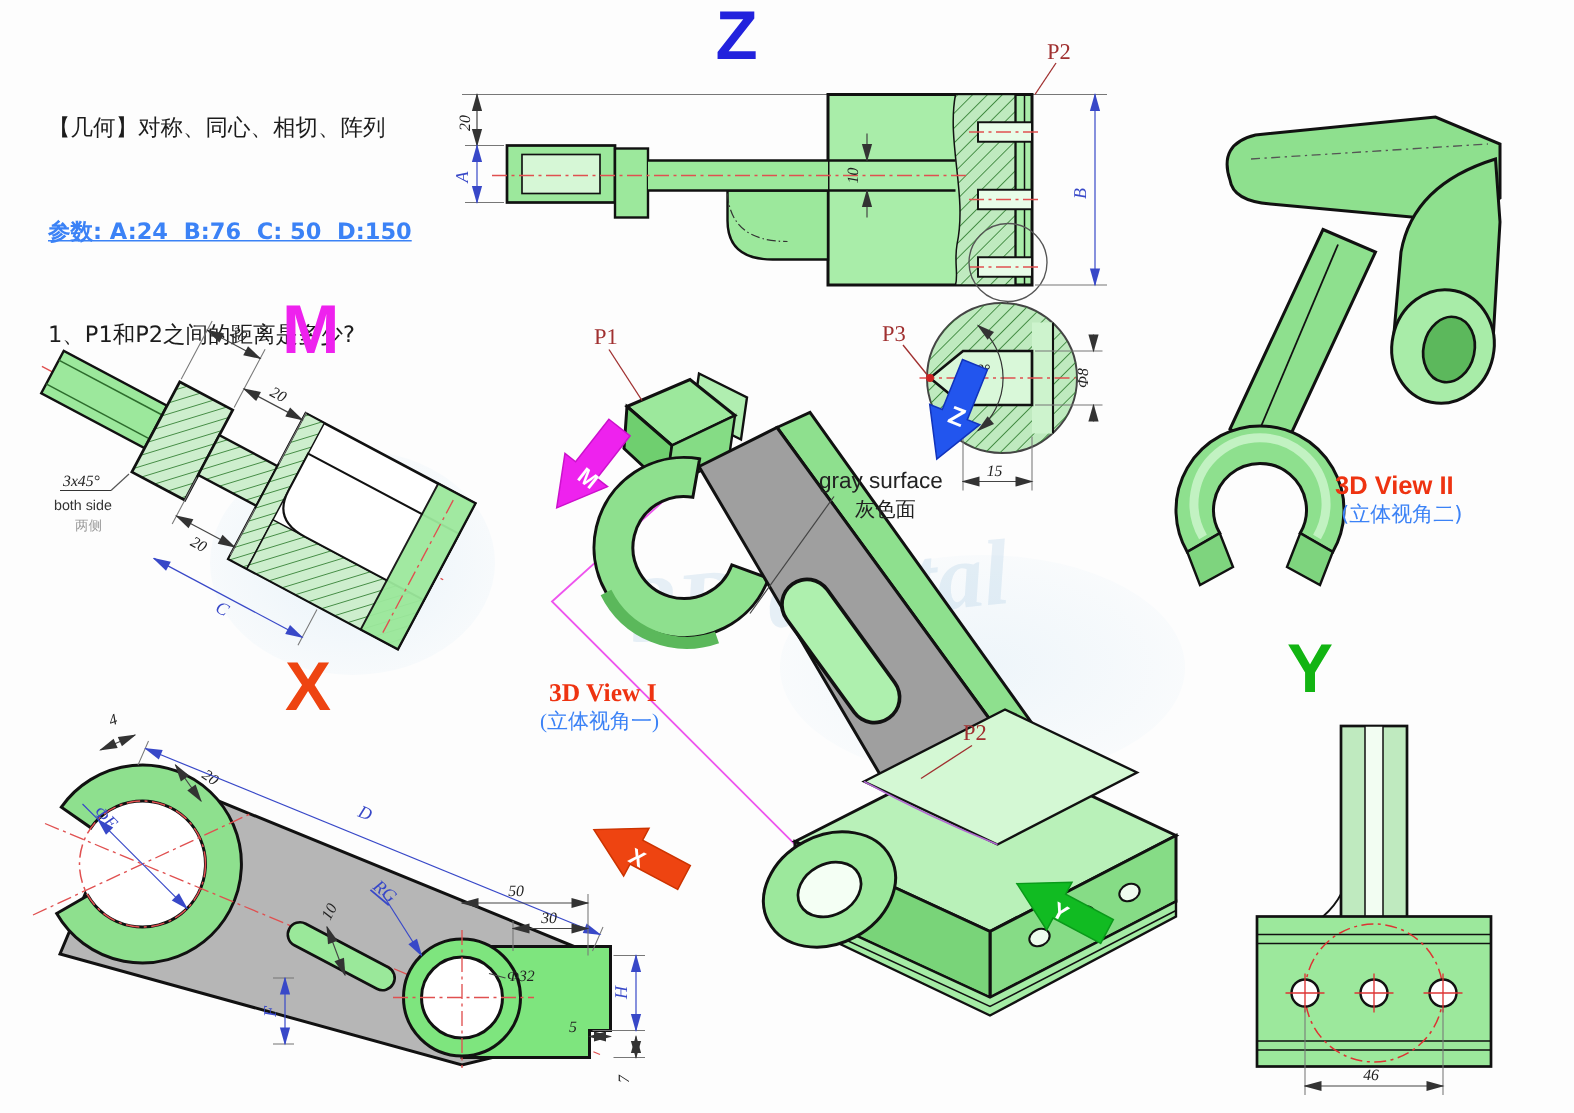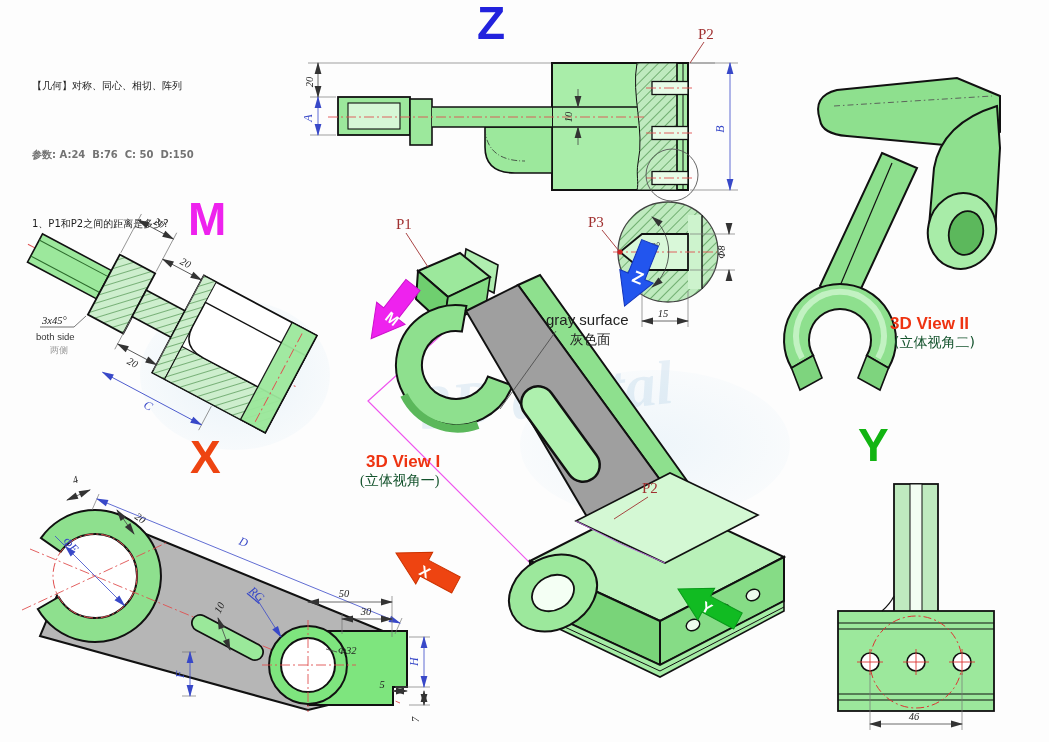--- a/index.html
+++ b/index.html
@@ -1,26 +1,26 @@
 <!DOCTYPE html>
 <html><head>
 <meta charset="utf-8">
 <style>
   html,body{margin:0;padding:0;background:#fff;}
   #stage{position:relative;width:1049px;height:742px;background:#fdfdfd;overflow:hidden;
          font-family:"DejaVu Sans","Liberation Sans",sans-serif;}
   .abs{position:absolute;}
-  .txtblock{font-size:10px;line-height:23px;color:#1c1c1c;white-space:pre;}
-  .red{color:#737373;}
+  .txtblock{font-size:15px;line-height:23px;color:#1c1c1c;white-space:pre;}
+  .red{color:#3b82f6;text-decoration:underline;}
   .b{font-weight:bold;}
   .indent{padding-left:62px;}
   .letter{font:bold 46px "Liberation Sans",sans-serif;line-height:1;}
   .lz{color:#2222dd;} .lm{color:#ee22ee;} .lx{color:#ee4411;} .ly{color:#12b412;}
   .vtitle{font:bold 17px "Liberation Sans",sans-serif;color:#ee3311;}
-  .vsub{font:14px "DejaVu Sans",sans-serif;color:#14532d;}
+  .vsub{font:14px "DejaVu Sans",sans-serif;color:#3b82f6;}
   .wm-text{font:bold italic 62px "Liberation Serif",serif;color:rgba(140,185,220,.20);transform:rotate(-6deg);}
   .wm-blob{border-radius:50%;}
   svg{position:absolute;overflow:visible;}
   svg text{font-family:"Liberation Serif",serif;}
   .dt{font:italic 10.5px "Liberation Serif",serif;fill:#222;}
   .dtb{font:italic 12px "Liberation Serif",serif;fill:#3848c8;}
   .plabel{font:15px "Liberation Serif",serif;fill:#a03030;}
   .dl{stroke:#444;stroke-width:.8;fill:none;}
   .dlb{stroke:#3848c8;stroke-width:.8;fill:none;}
   .ext{stroke:#777;stroke-width:.7;}
@@ -360,21 +360,21 @@
         <line x1="123" y1="184" x2="149" y2="184" stroke="#dd3333" stroke-width=".9"></line>
         <line x1="136" y1="171" x2="136" y2="197" stroke="#dd3333" stroke-width=".9"></line>
       </g>
       <line class="ext" x1="44" y1="195" x2="44" y2="252"></line>
       <line class="ext" x1="136" y1="195" x2="136" y2="252"></line>
       <line class="dl" x1="44" y1="246" x2="136" y2="246" marker-start="url(#ymB)" marker-end="url(#ymB)"></line>
       <text class="dt" x="88" y="242" text-anchor="middle">46</text>
     </g>
   </svg>
 
-  <div class="abs vtitle" style="left:366px;top:452px;">3D View I</div>
+  <div class="abs vtitle" style="left:366px;top:452px;font-family:Liberation Serif, serif;">3D View I</div>
   <div class="abs vsub" style="left:360px;top:472px;font-family:Liberation Serif, serif;">(立体视角一)</div>
   <div class="abs vtitle" style="left:890px;top:314px;">3D View II</div>
   <div class="abs vsub" style="left:894px;top:334px;">(立体视角二)</div>
 
   <div class="abs txtblock" style="left:486px;top:595px;">
     
     
     
   </div>
 

